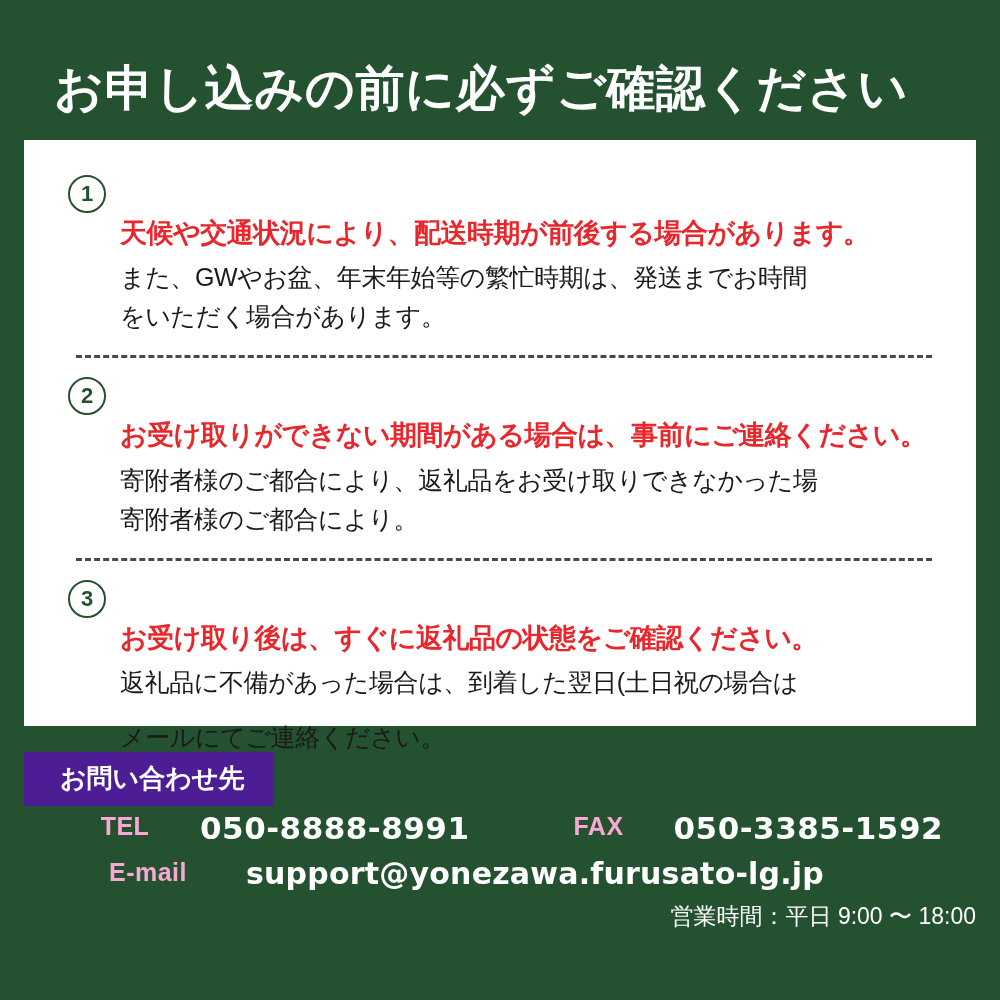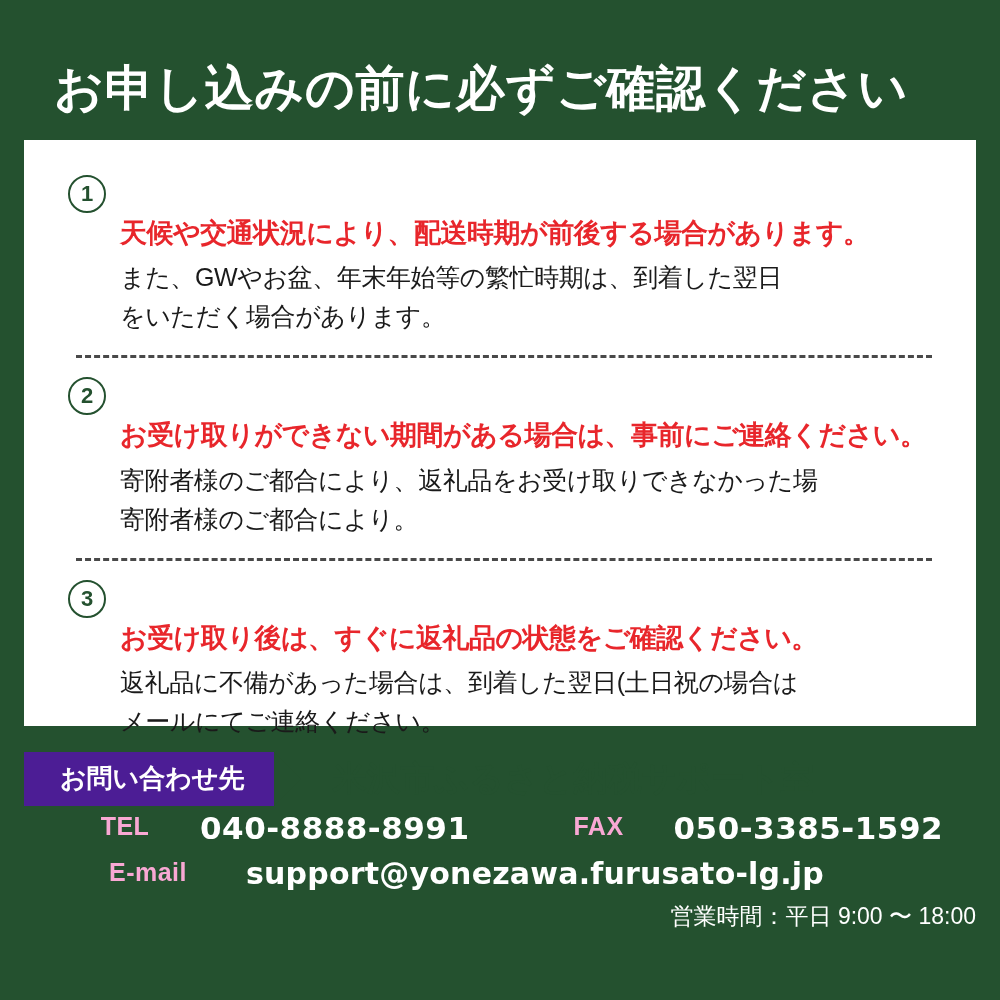--- a/index.html
+++ b/index.html
@@ -197,21 +197,21 @@
 
   <div class="headline">お申し込みの前に必ずご確認ください</div>
 
   <div class="card">
 
     <div class="item">
       <div class="item-head">
         <div class="num">1</div>
         <div class="head-text">天候や交通状況により、配送時期が前後する場合があります。</div>
       </div>
-      <div class="body-text">また、GWやお盆、年末年始等の繁忙時期は、到着した翌日</div>
+      <div class="body-text">また、GWやお盆、年末年始等の繁忙時期は、発送までお時間</div>
       <div class="body-text" style="margin-top:2px">をいただく場合があります。</div>
     </div>
 
     <div class="dashed"></div>
 
     <div class="item">
       <div class="item-head">
         <div class="num">2</div>
         <div class="head-text">お受け取りができない期間がある場合は、事前にご連絡ください。</div>
       </div>
@@ -220,37 +220,37 @@
     </div>
 
     <div class="dashed"></div>
 
     <div class="item">
       <div class="item-head">
         <div class="num">3</div>
         <div class="head-text">お受け取り後は、すぐに返礼品の状態をご確認ください。</div>
       </div>
       <div class="body-text">返礼品に不備があった場合は、到着した翌日(土日祝の場合は</div>
-      <div class="body-text" style="margin-top:2px">メールにてご連絡ください。</div>
+      <div class="body-text" style="margin-top:18px">メールにてご連絡ください。</div>
     </div>
 
   </div>
 
   <div class="footer">
 
     <div class="contact-bar">
       <div class="contact-tag">お問い合わせ先</div>
       <div class="contact-dept">米沢市ふるさと納税サポート室</div>
     </div>
 
     <div class="contact-rows">
 
       <div class="crow">
         <div class="label-chip chip-tel">TEL</div>
-        <div class="value">040-8888-8991</div>
+        <div class="value">050-8888-8991</div>
         <div class="spacer-fax"></div>
         <div class="label-chip chip-fax">FAX</div>
         <div class="value">050-3385-1592</div>
       </div>
 
       <div class="crow">
         <div class="label-chip chip-mail">E-mail</div>
         <div class="value value-mail">support@yonezawa.furusato-lg.jp</div>
       </div>
 

